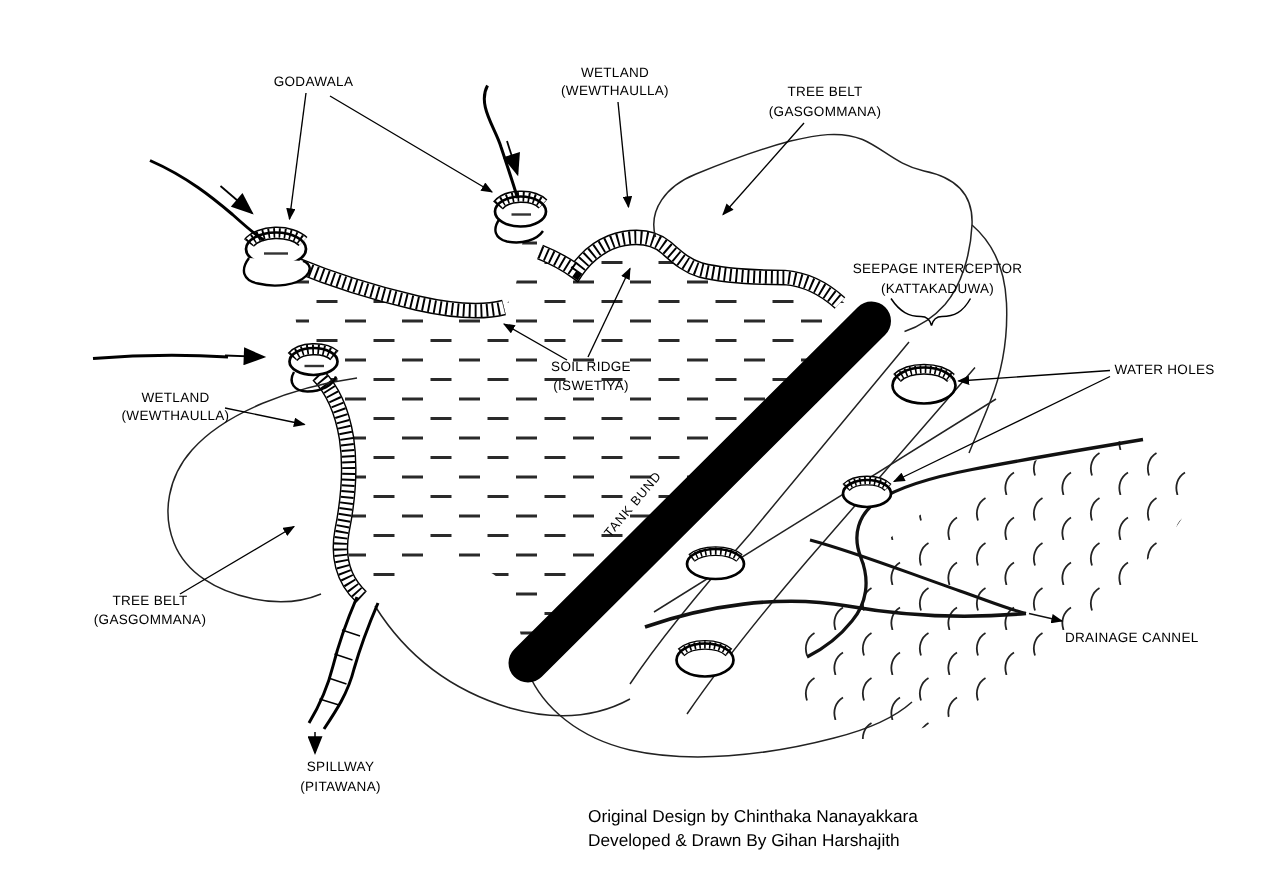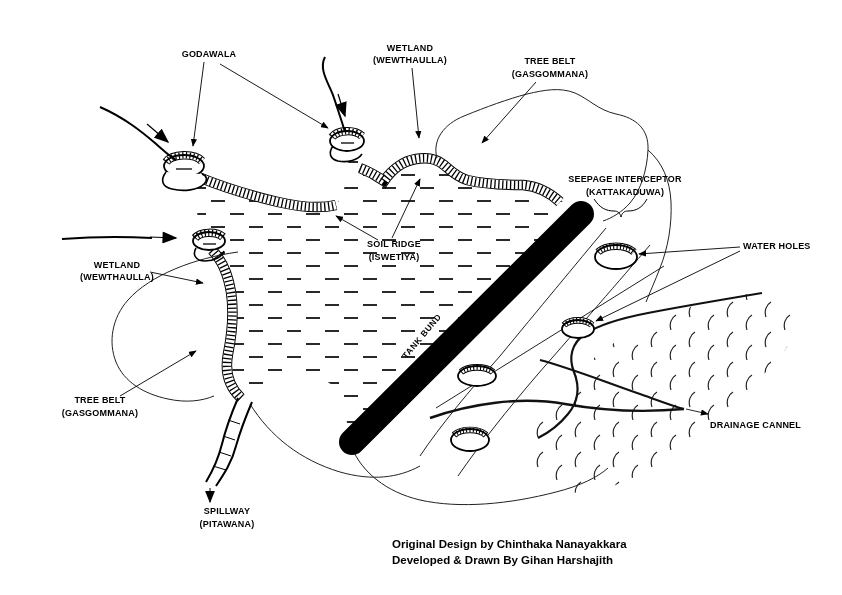--- a/index.html
+++ b/index.html
@@ -1,17 +1,17 @@
 <!DOCTYPE html>
 <html><head>
 <meta charset="utf-8">
 <style>
   html,body{margin:0;padding:0;background:#fff;}
   .canvas{position:relative;width:842px;height:595px;background:#fff;overflow:hidden;
-          font-family:"Liberation Sans", sans-serif;font-weight:bold;}
+          font-family:"Liberation Sans", sans-serif;}
   svg{position:absolute;left:0;top:0;}
   text{fill:#000;}
   .lbl{font-size:9px;letter-spacing:.2px;}
   .lbl-mid{text-anchor:middle;}
   .credit{font-size:11.5px;}
   .rot{font-size:8.5px;letter-spacing:.6px;}
   path,ellipse,line{vector-effect:none;}
 </style>
 </head>
 <body>

